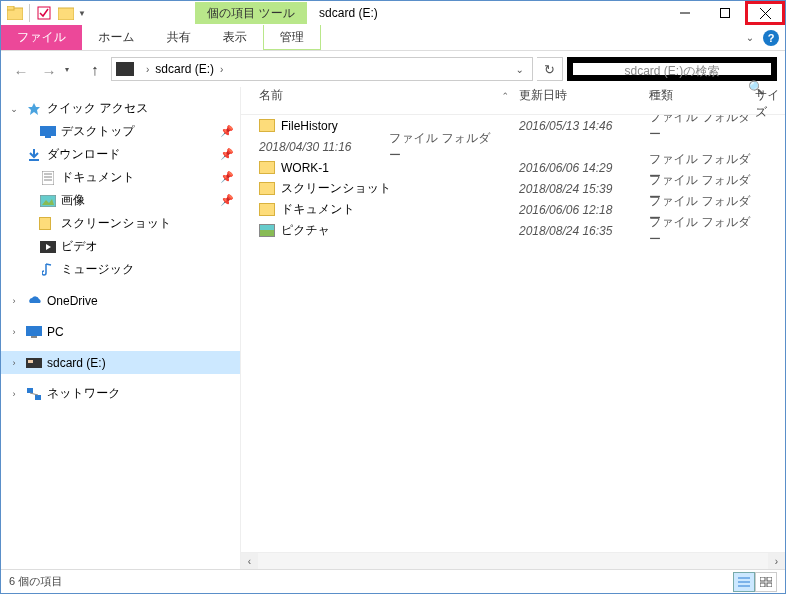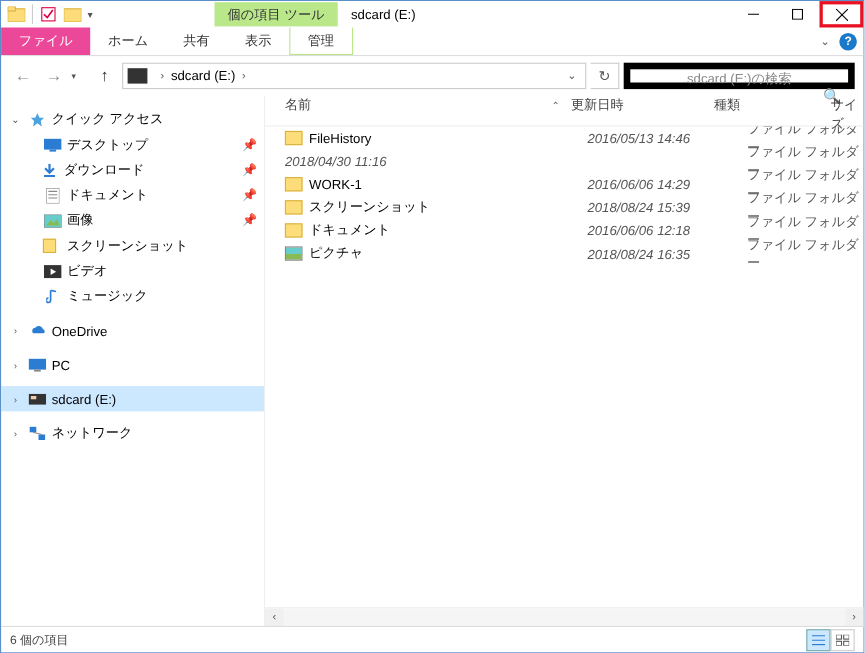--- a/index.html
+++ b/index.html
@@ -57,21 +57,21 @@
 
 .content { flex: 1; display: flex; flex-direction: column; }
 .columns { display: flex; height: 28px; align-items: flex-start; border-bottom: 1px solid #eee; padding-left: 18px; color: #333; }
 .col { color: #444; }
 .col-name { width: 260px; display: flex; align-items: center; }
 .col-sort { font-size: 9px; margin-left: auto; margin-right: 10px; color: #666; }
 .col-date { width: 130px; }
 .col-type { width: 106px; }
 .col-size { flex: 1; }
 .rows { flex: 1; overflow: hidden; }
-.row { display: flex; align-items: center; height: 21px; padding-left: 18px; justify-content: space-between; }
+.row { display: flex; align-items: center; height: 21px; padding-left: 18px; }
 .cell-name { width: 260px; display: flex; align-items: center; }
 .ic-folder { width: 16px; height: 13px; background: #fddc7a; border: 1px solid #d9b23e; margin-right: 6px; }
 .ic-picfolder { width: 16px; height: 13px; background: linear-gradient(#6cc 50%, #8b5 50%); border: 1px solid #888; margin-right: 6px; }
 .cell-date { width: 130px; color: #555; font-style: italic; }
 .cell-type { width: 106px; color: #555; }
 
 .hscroll { height: 17px; border-top: 1px solid #eee; display: flex; align-items: center; }
 .hs-arr { width: 17px; height: 17px; background: #f0f0f0; text-align: center; font-size: 10px; color: #555; line-height: 17px; }
 .hs-track { flex: 1; height: 17px; background: #f5f5f5; }
 
@@ -180,21 +180,21 @@
       <div class="tree-row" style="padding-left:34px">
         <span class="tree-ic">
             <svg width="16" height="12">
               <rect x="0" y="0" width="16" height="10" fill="#2b7cd3"></rect>
               <rect x="5" y="10" width="6" height="2" fill="#2b7cd3"></rect>
             </svg>
           </span>
         <span class="tree-label">デスクトップ</span>
         <span class="pin">📌</span>
       </div>
-      <div class="tree-row" style="padding-left:31px">
+      <div class="tree-row" style="padding-left:20px">
         <span class="tree-ic">
             <svg width="14" height="14">
               <path d="M7 1 v7 M3 5 l4 4 l4 -4" stroke="#2b7cd3" fill="none" stroke-width="2"></path>
               <line x1="2" y1="12" x2="12" y2="12" stroke="#2b7cd3" stroke-width="2"></line>
             </svg>
           </span>
         <span class="tree-label">ダウンロード</span>
         <span class="pin">📌</span>
       </div>
       <div class="tree-row" style="padding-left:34px">

